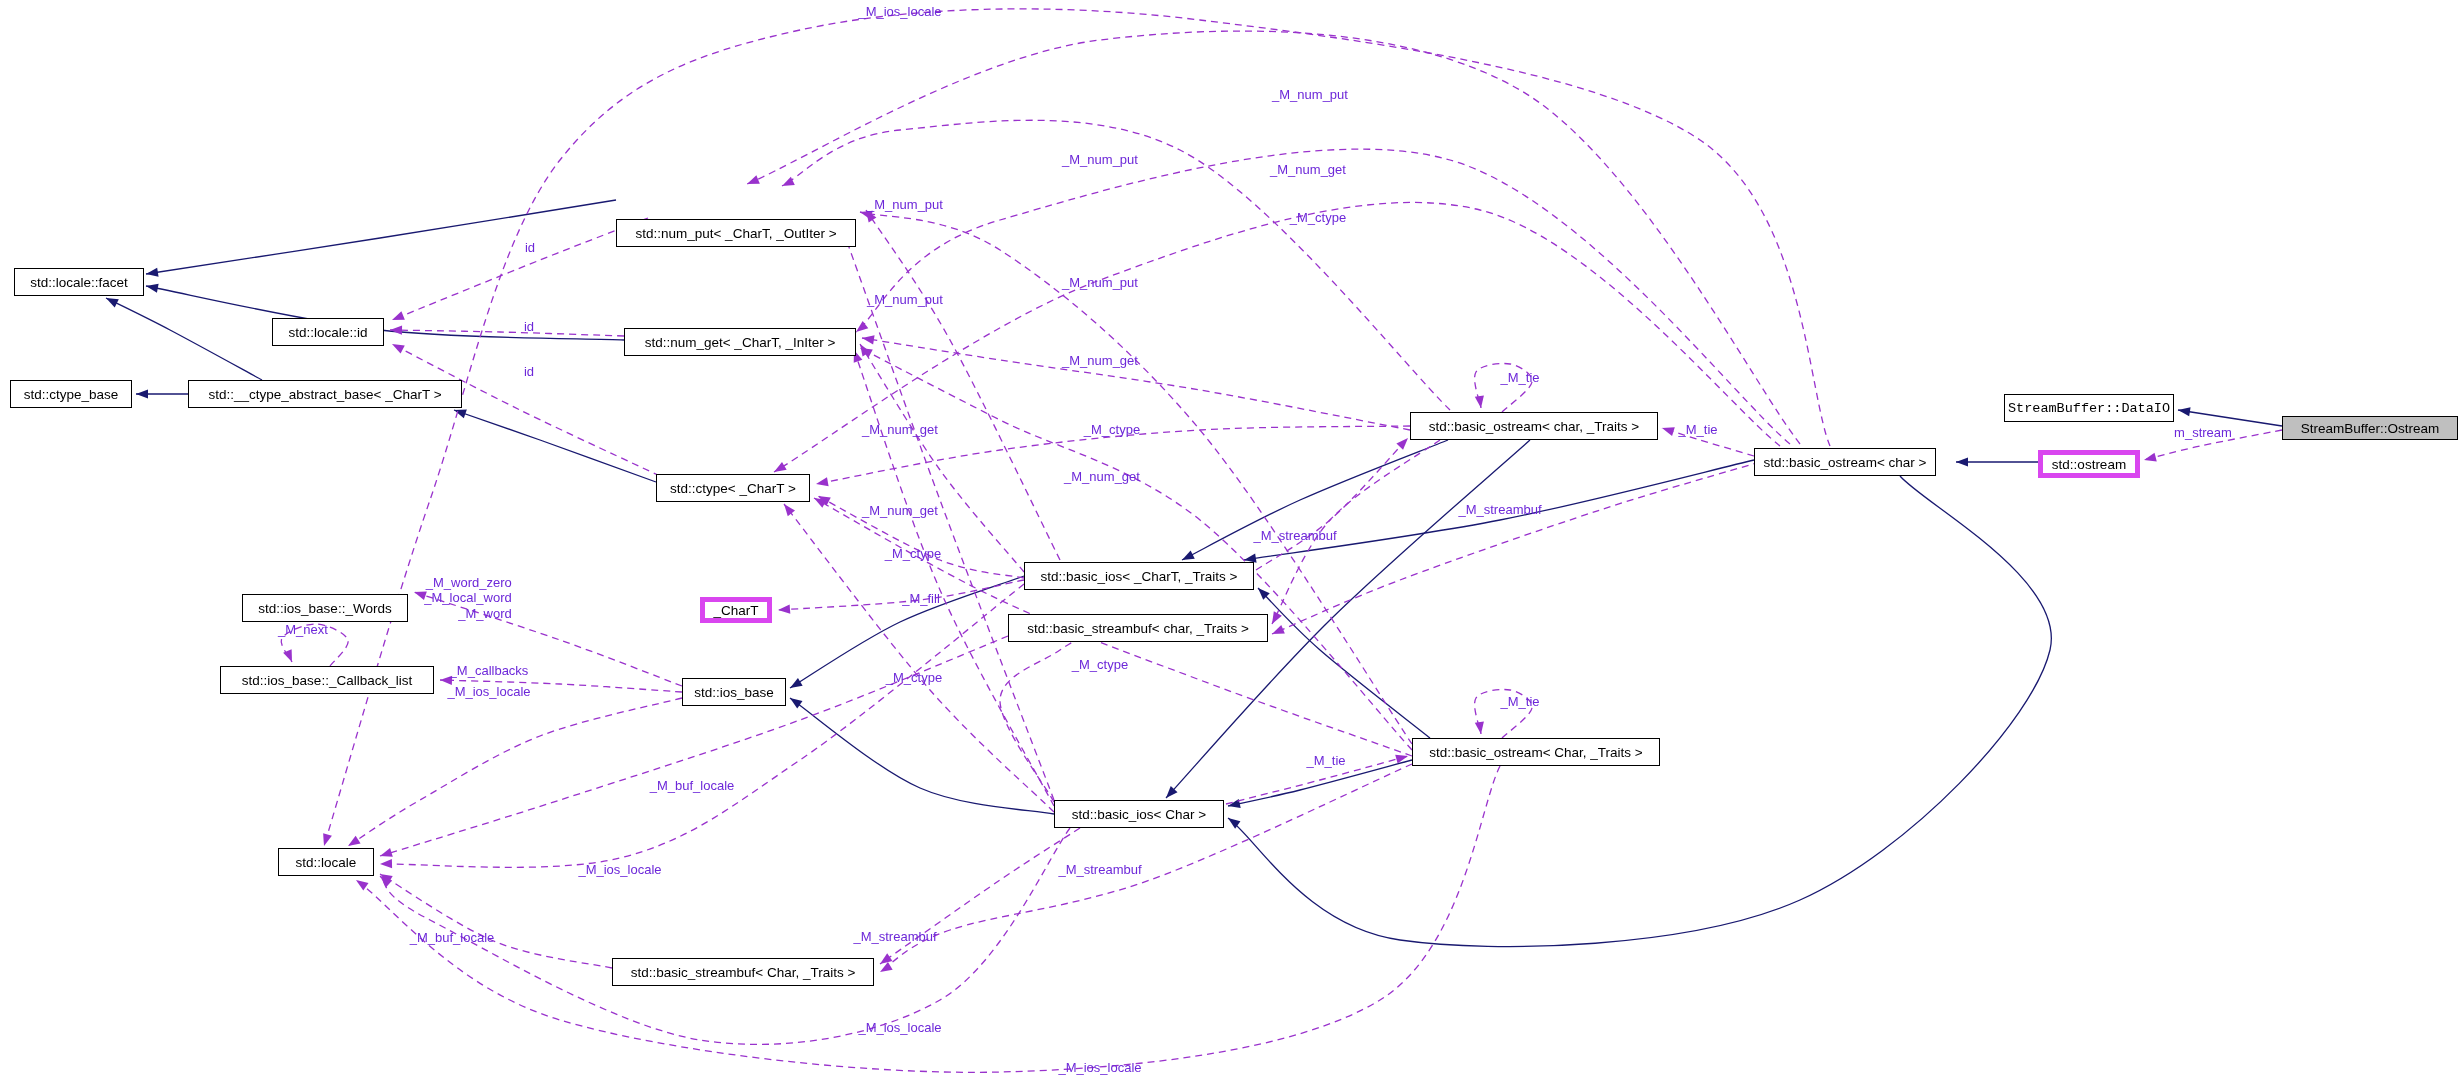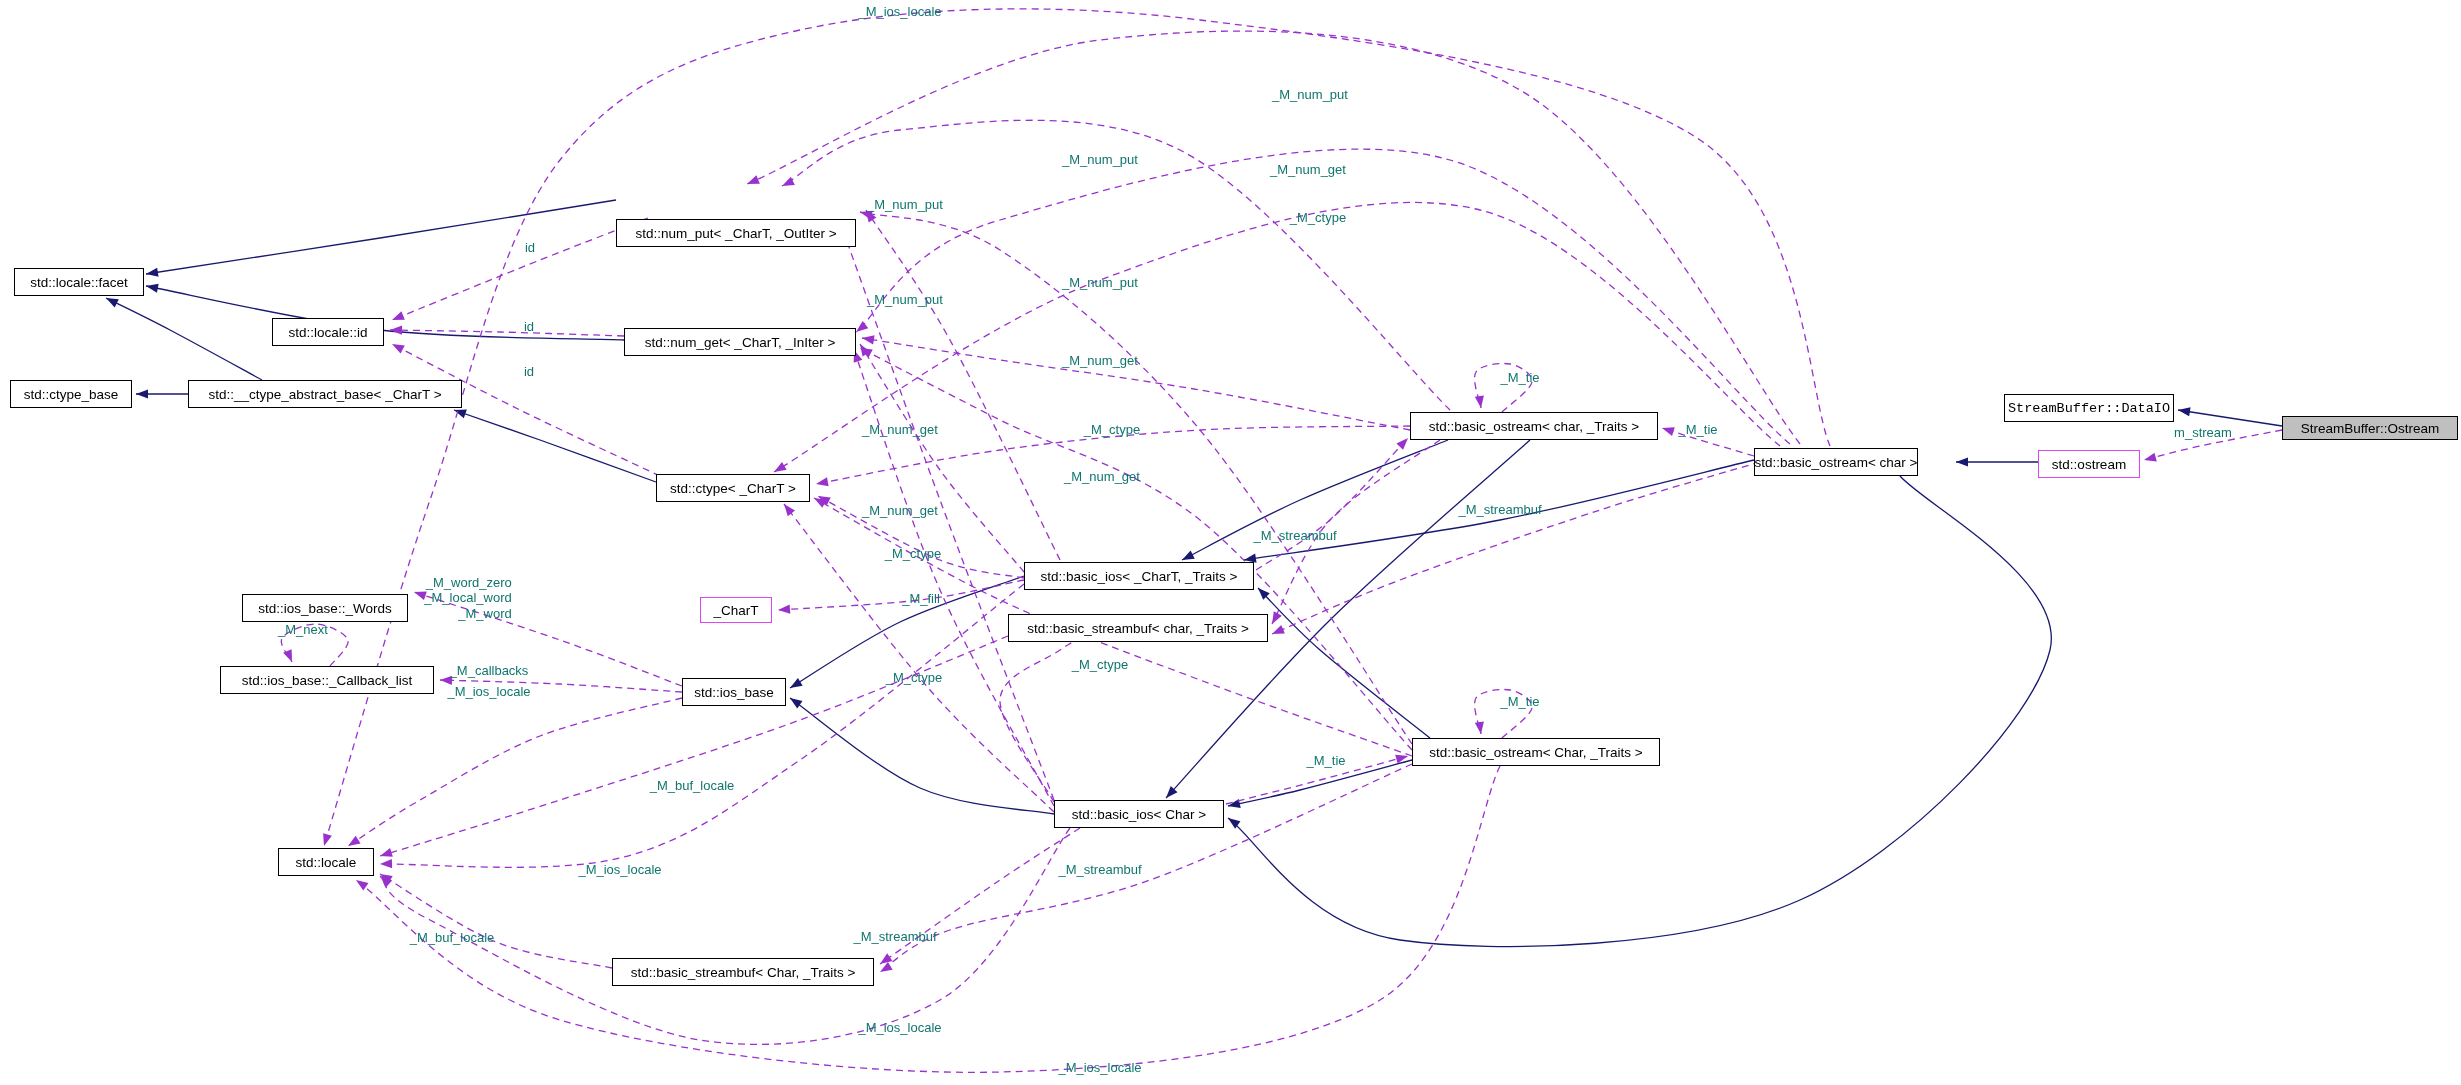--- a/index.html
+++ b/index.html
@@ -3,22 +3,22 @@
 <meta charset="utf-8">
 <style>
   html,body{margin:0;padding:0;background:#ffffff;}
   #canvas{position:relative;width:2461px;height:1085px;background:#ffffff;overflow:hidden;
           font-family:"Liberation Sans", sans-serif;}
   #edges{position:absolute;left:0;top:0;width:2461px;height:1085px;}
   .node{position:absolute;box-sizing:border-box;background:#ffffff;border:1px solid #000000;
         display:flex;align-items:center;justify-content:center;font-size:13.5px;color:#000;
         white-space:nowrap;padding:0 6px;}
   .node.selected{background:#bfbfbf;border:1.6px solid #000000;}
-  .node.muted{border:1px solid #d946ef;}
-  .edge-label{position:absolute;transform:translate(-50%,-50%);font-size:13px;color:#0f766e;
+  .node.muted{border:5px solid #d946ef;}
+  .edge-label{position:absolute;transform:translate(-50%,-50%);font-size:13px;color:#6d28d9;
               white-space:pre-line;text-align:right;line-height:1.18;}
 </style>
 </head>
 <body>
 
 <div id="canvas">
   <svg id="edges" xmlns="http://www.w3.org/2000/svg">
       <path d="M616,200C576.6666666666666,206.33333333333334 458.3333333333333,225.66666666666666 380,238C301.6666666666667,250.33333333333334 185,268 146,274" fill="none" stroke="#191970" stroke-width="1.3"></path>
       <polygon points="146,274 157.1609973242393,267.6288039797598 158.55992341937554,276.72182359814553" fill="#191970"></polygon>
       <path d="M624,340C583.3333333333334,338.3333333333333 459.6666666666667,339 380,330C300.3333333333333,321 185,293.3333333333333 146,286" fill="none" stroke="#191970" stroke-width="1.3"></path>
@@ -177,21 +177,21 @@
     <div class="node" style="left: 10px; top: 380px; width: 122px; height: 28px;">std::ctype_base</div>
     <div class="node" style="left: 188px; top: 380px; width: 274px; height: 28px;">std::__ctype_abstract_base&lt; _CharT &gt;</div>
     <div class="node" style="left: 656px; top: 474px; width: 154px; height: 28px;">std::ctype&lt; _CharT &gt;</div>
     <div class="node" style="left: 242px; top: 594px; width: 166px; height: 28px;">std::ios_base::_Words</div>
     <div class="node muted" style="left: 700px; top: 597px; width: 72px; height: 26px; text-align: center;">_CharT</div>
     <div class="node" style="left: 220px; top: 666px; width: 214px; height: 28px;">std::ios_base::_Callback_list</div>
     <div class="node" style="left: 682px; top: 678px; width: 104px; height: 28px;">std::ios_base</div>
     <div class="node" style="left: 1024px; top: 562px; width: 230px; height: 28px;">std::basic_ios&lt; _CharT, _Traits &gt;</div>
     <div class="node" style="left: 1008px; top: 614px; width: 260px; height: 28px;">std::basic_streambuf&lt; char, _Traits &gt;</div>
     <div class="node" style="left: 1410px; top: 412px; width: 248px; height: 28px;">std::basic_ostream&lt; char, _Traits &gt;</div>
-    <div class="node" style="left: 1754px; top: 448px; width: 164px; height: 28px;">std::basic_ostream&lt; char &gt;</div>
+    <div class="node" style="left: 1754px; top: 448px; width: 182px; height: 28px;">std::basic_ostream&lt; char &gt;</div>
     <div class="node" style="left: 2004px; top: 394px; width: 170px; height: 28px; font-family: Liberation Mono, monospace;">StreamBuffer::DataIO</div>
     <div class="node muted" style="left: 2038px; top: 450px; width: 102px; height: 28px;">std::ostream</div>
     <div class="node selected" style="left: 2282px; top: 416px; width: 176px; height: 24px;">StreamBuffer::Ostream</div>
     <div class="node" style="left: 1412px; top: 738px; width: 248px; height: 28px;">std::basic_ostream&lt; Char, _Traits &gt;</div>
     <div class="node" style="left: 1054px; top: 800px; width: 170px; height: 28px;">std::basic_ios&lt; Char &gt;</div>
     <div class="node" style="left: 278px; top: 848px; width: 96px; height: 28px;">std::locale</div>
     <div class="node" style="left: 612px; top: 958px; width: 262px; height: 28px;">std::basic_streambuf&lt; Char, _Traits &gt;</div>
   </div>
 
 </body></html>

